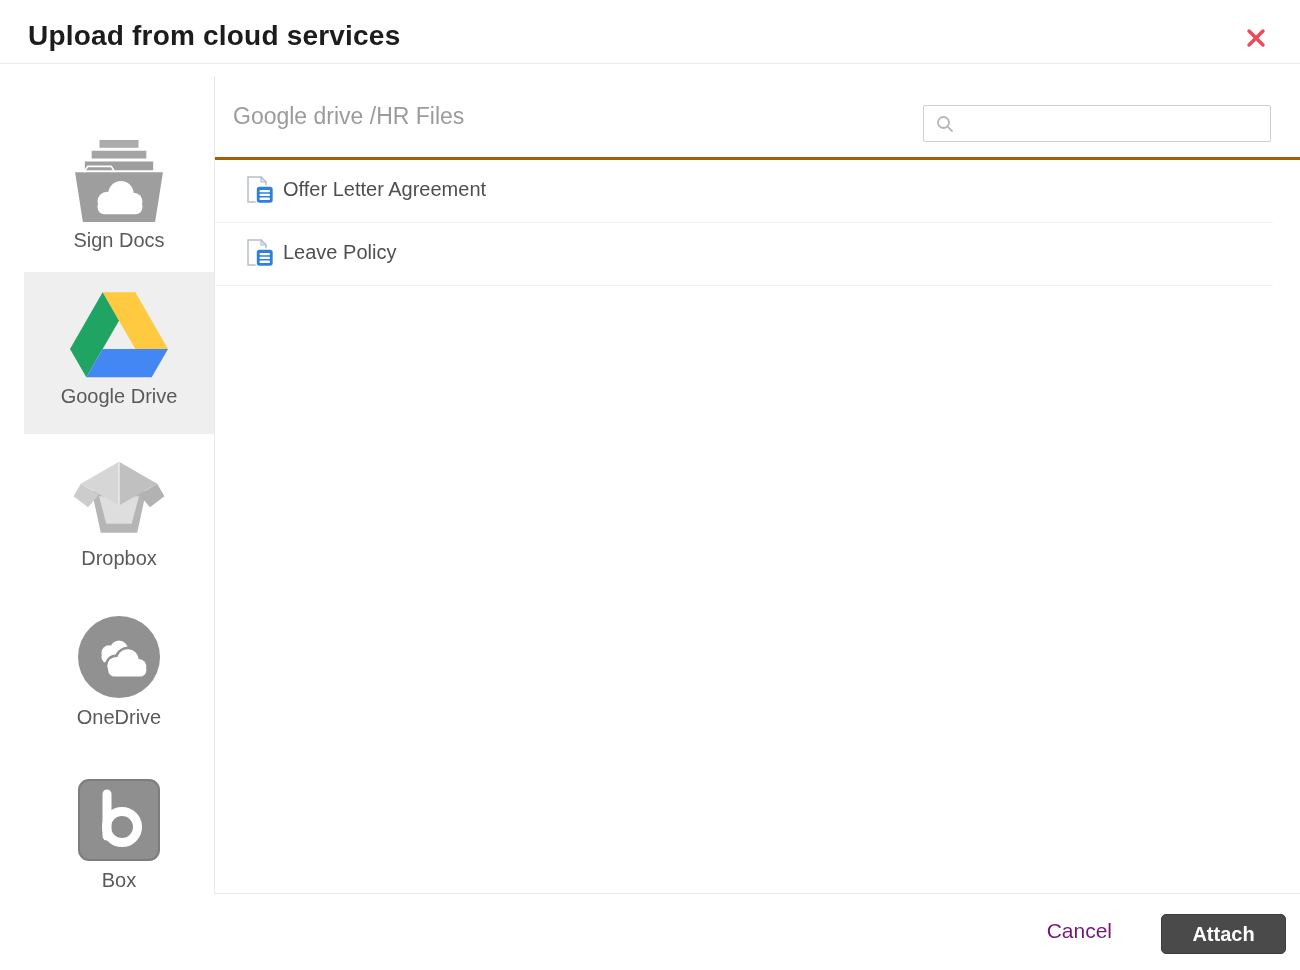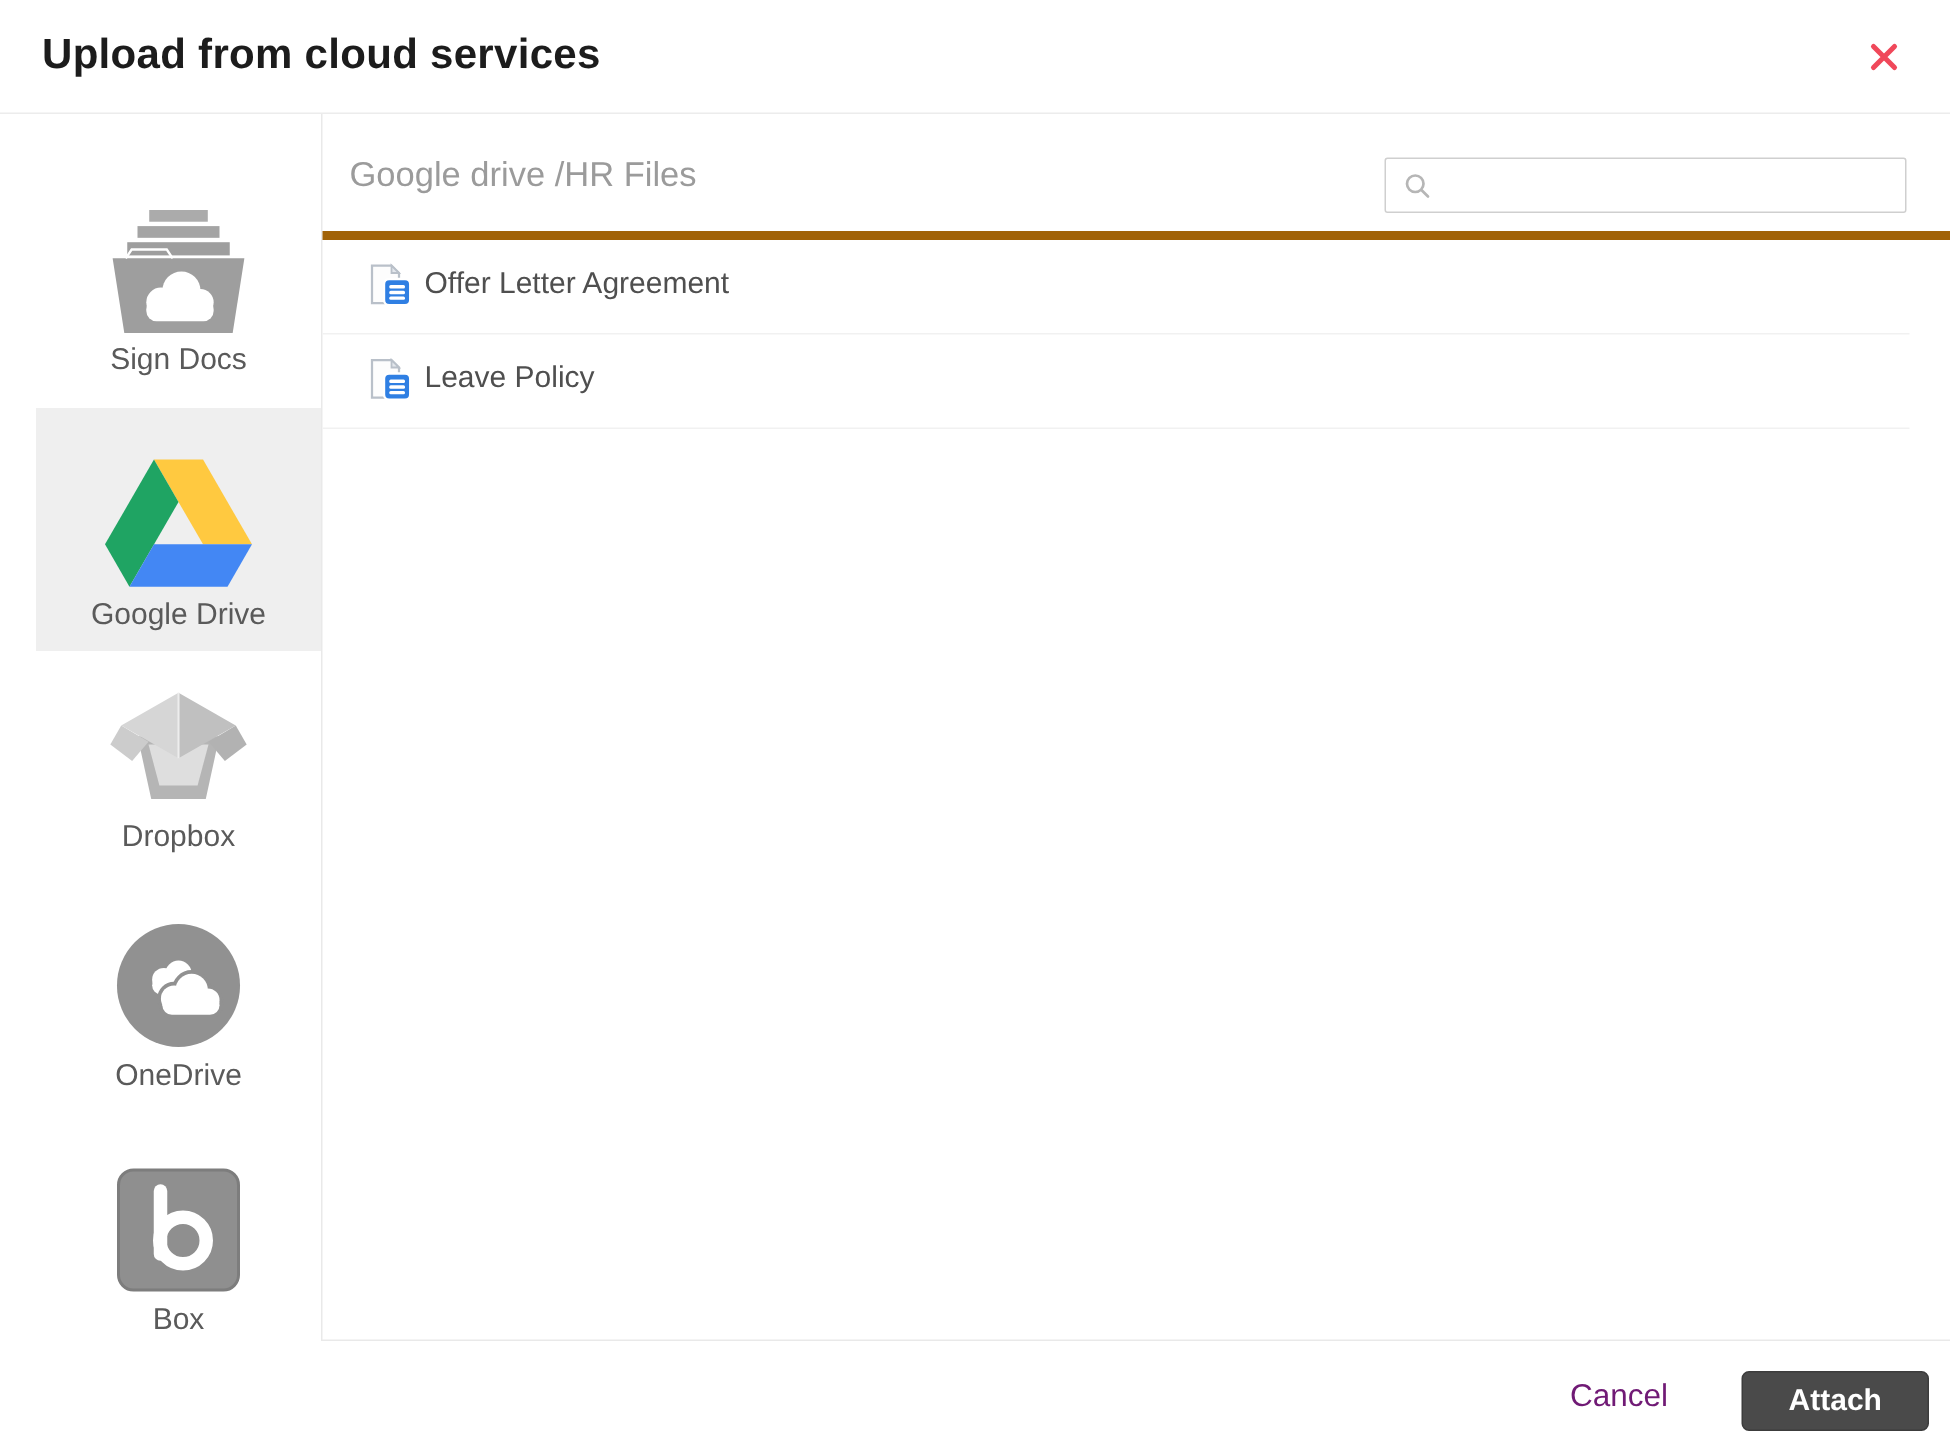--- a/index.html
+++ b/index.html
@@ -3,39 +3,39 @@
 <meta charset="utf-8">
 <style>
   * { margin:0; padding:0; box-sizing:border-box; }
   html,body { width:1300px; height:970px; }
   body {
     position:relative; background:#ffffff; overflow:hidden;
     font-family:"Liberation Sans", sans-serif; color:#4f4f4f;
   }
 
   
-  .dialog-header { position:absolute; top:0; left:0; right:0; height:76px; border-bottom:1px solid #ececec; background:#fff; }
+  .dialog-header { position:absolute; top:0; left:0; right:0; height:64px; border-bottom:1px solid #ececec; background:#fff; }
   .dialog-title { position:absolute; left:28px; top:20px; font-size:28px; font-weight:bold; color:#1c1c1c; letter-spacing:.2px; }
   .close-btn { position:absolute; right:32px; top:26px; width:24px; height:24px; cursor:pointer; }
 
   
   .sidebar { position:absolute; left:0; top:76px; width:214px; bottom:0; background:#fff; }
   .sidebar-item { position:absolute; left:24px; width:190px; text-align:center; cursor:pointer; }
   .sidebar-item .icon-wrap { display:flex; justify-content:center; align-items:flex-end; }
   .sidebar-label { font-size:20px; color:#5a5a5a; margin-top:7px; }
   .item-zoho { top:64px; }
-  .item-google { top:196px; height:162px; background:#efefef; padding-top:34px; }
+  .item-google { top:196px; height:162px; background:#efefef; padding-top:20px; }
   .item-dropbox { top:384px; }
   .item-onedrive { top:539px; }
   .item-box { top:702px; }
 
   
   .content { position:absolute; left:214px; top:76px; width:1086px; height:818px;
              border-left:1px solid #e9e9e9; border-bottom:1px solid #e9e9e9; background:#fff; }
-  .toolbar { position:relative; height:84px; border-bottom:6px solid #a16207; }
+  .toolbar { position:relative; height:84px; border-bottom:3px solid #a16207; }
   .breadcrumb { position:absolute; left:18px; top:27px; font-size:23px; color:#9b9b9b; }
   .search-box { position:absolute; right:29px; top:29px; width:348px; height:37px;
                 border:1px solid #cfcfcf; border-radius:2px; background:#fff;
                 display:flex; align-items:center; padding-left:11px; }
   .search-box input { border:none; outline:none; flex:1; height:100%; font-size:17px;
                       padding-left:9px; font-family:"Liberation Sans", sans-serif; color:#555; background:transparent; }
   .signin-row { position:relative; height:65px; }
   .signin-link { position:absolute; right:55px; top:21px; font-size:19px; color:#2b6bd0;
                  text-decoration:underline; cursor:pointer; }
   .table-area { margin-right:27px; }

